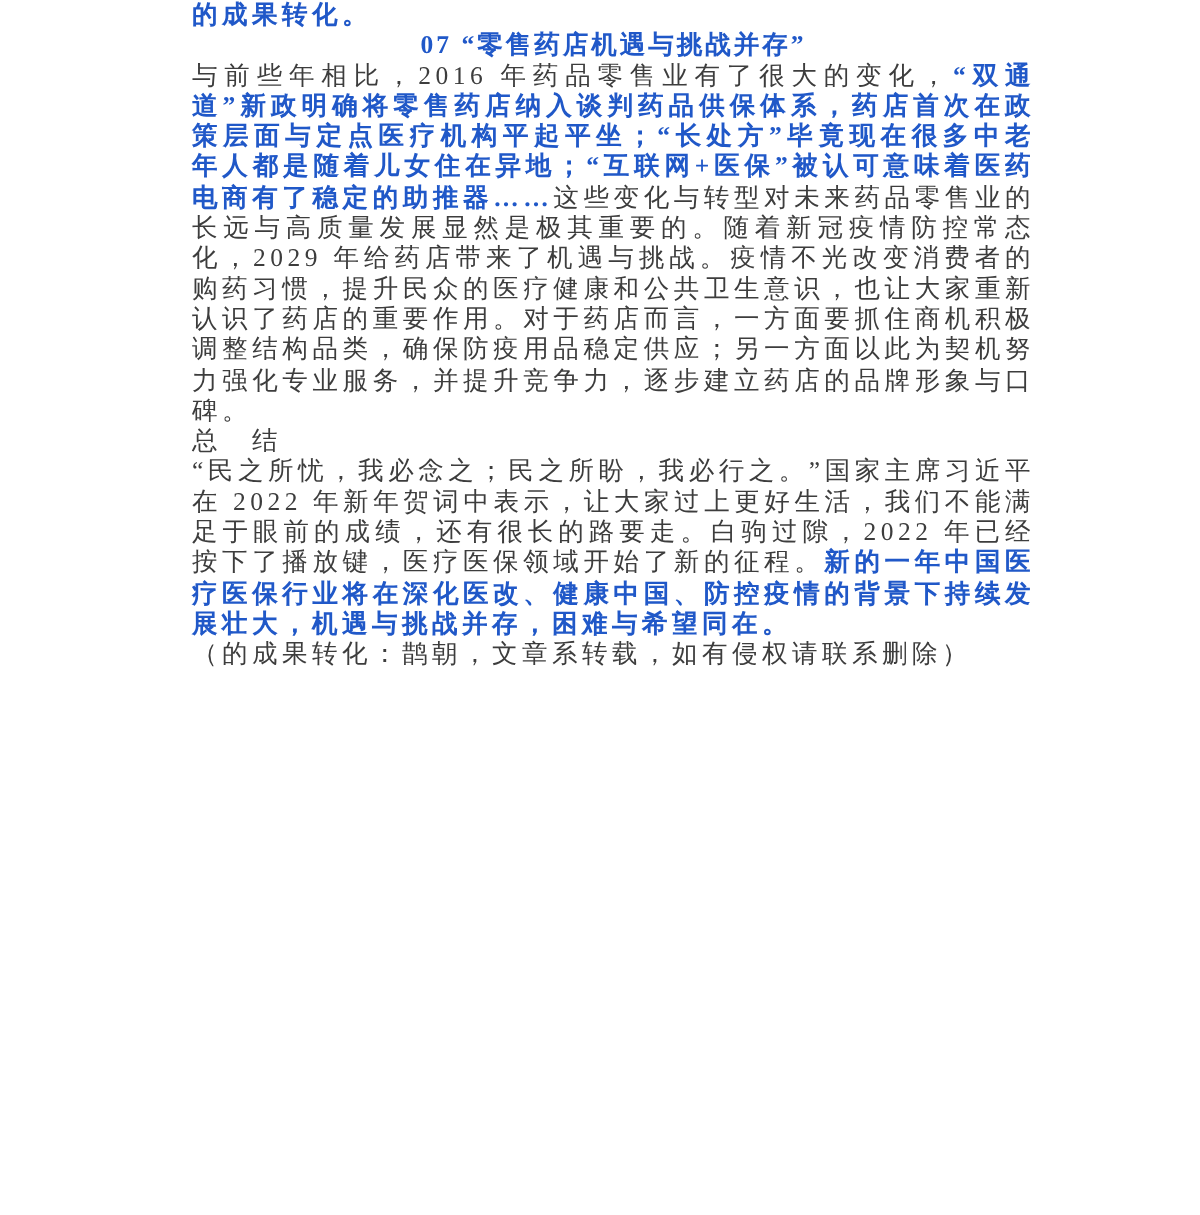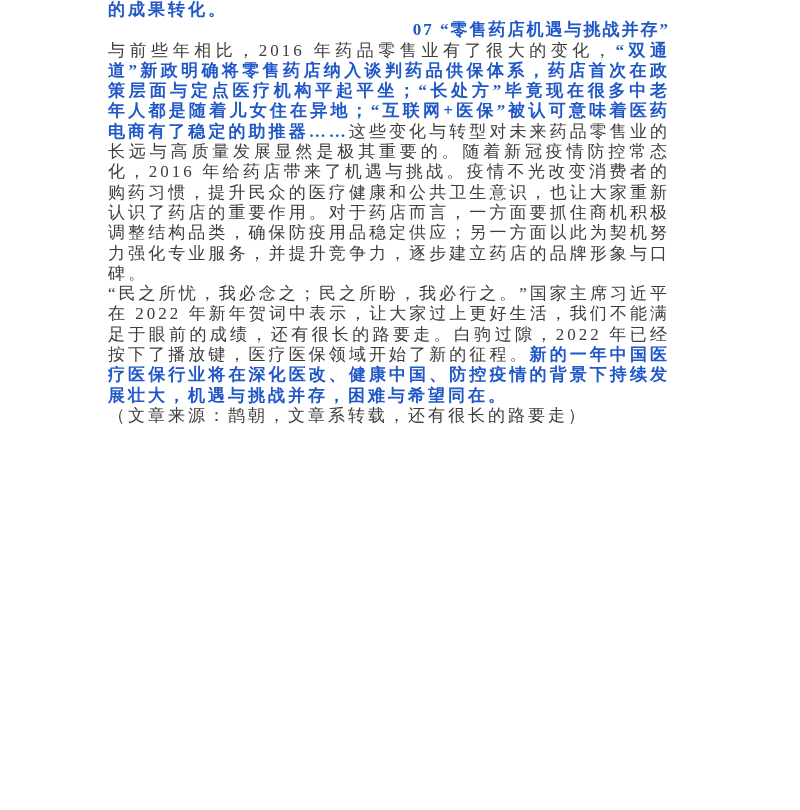--- a/index.html
+++ b/index.html
@@ -10,42 +10,42 @@
   .page {
     position: relative;
     width: 800px;
     height: 810px;
     background: var(--bg, #ffffff);
     overflow: hidden;
     font-family: "Liberation Serif", "DejaVu Serif", serif;
   }
   .text-col {
     position: absolute;
-    left: 108px;
+    left: 128px;
     top: 0;
     width: 562px;
     color: var(--fg, #3d3d3d);
     font-size: 17px;
     line-height: 20.3px;
     letter-spacing: 3px;
     text-align: justify;
   }
   .text-col p, .text-col h2 {
     margin: 0;
     padding: 0;
   }
   .hl {
     color: var(--hl, #2058c8);
     font-weight: bold;
   }
   .intro {
     padding-top: 4px;
   }
   .heading {
-    text-align: right;
+    text-align: center;
     font-size: 17px;
     font-weight: bold;
     color: var(--hl, #2058c8);
     letter-spacing: 2px;
   }
   .heading-07 {
     margin-top: 39px;
   }
   .heading-08 {
     margin-top: 32px;
@@ -60,23 +60,24 @@
 </head>
 <body>
 
 <div class="page">
   <div class="text-col">
 
     <p class="intro hl">的成果转化。</p>
 
     <h2 class="heading heading-07">07 “零售药店机遇与挑战并存”</h2>
 
-    <p class="para para-first"><span>与前些年相比，2016 年药品零售业有了很大的变化，</span><span class="hl">“双通道”新政明确将零售药店纳入谈判药品供保体系，药店首次在政策层面与定点医疗机构平起平坐；“长处方”毕竟现在很多中老年人都是随着儿女住在异地；“互联网+医保”被认可意味着医药电商有了稳定的助推器……</span><span>这些变化与转型对未来药品零售业的长远与高质量发展显然是极其重要的。随着新冠疫情防控常态化，2016 年给药店带来了机遇与挑战。疫情不光改变消费者的购药习惯，提升民众的医疗健康和公共卫生意识，也让大家重新认识了药店的重要作用。对于药店而言，一方面要抓住商机积极调整结构品类，确保防疫用品稳定供应；另一方面以此为契机努力强化专业服务，并提升竞争力，逐步建立药店的品牌形象与口碑。</span></p>
+    <p class="para para-first"><span>与前些年相比，2016 年药品零售业有了很大的变化，</span><span class="hl">“双通道”新政明确将零售药店纳入谈判药品供保体系，药店首次在政策层面与定点医疗机构平起平坐；“长处方”毕竟现在很多中老年人都是随着儿女住在异地；“互联网+医保”被认可意味着医药电商有了稳定的助推器……</span><span>这些变化与转型对未来药品零售业的长远与高质量发展显然是极其重要的。随着新冠疫情防控常态化，2029 年给药店带来了机遇与挑战。疫情不光改变消费者的购药习惯，提升民众的医疗健康和公共卫生意识，也让大家重新认识了药店的重要作用。对于药店而言，一方面要抓住商机积极调整结构品类，确保防疫用品稳定供应；另一方面以此为契机努力强化专业服务，并提升竞争力，逐步建立药店的品牌形象与口碑。</span></p>
 
 
 
+    <p class="summary-label">总　结</p>
 
     <p class="para"><span>“民之所忧，我必念之；民之所盼，我必行之。”国家主席习近平在 2022 年新年贺词中表示，让大家过上更好生活，我们不能满足于眼前的成绩，还有很长的路要走。白驹过隙，2022 年已经按下了播放键，医疗医保领域开始了新的征程。</span><span class="hl">新的一年中国医疗医保行业将在深化医改、健康中国、防控疫情的背景下持续发展壮大，机遇与挑战并存，困难与希望同在。</span></p>
 
-    <p class="para">（文章来源：鹊朝，文章系转载，还有很长的路要走）</p>
+    <p class="para">（的成果转化：鹊朝，文章系转载，如有侵权请联系删除）</p>
 
   </div>
 </div>
 
 </body></html>

